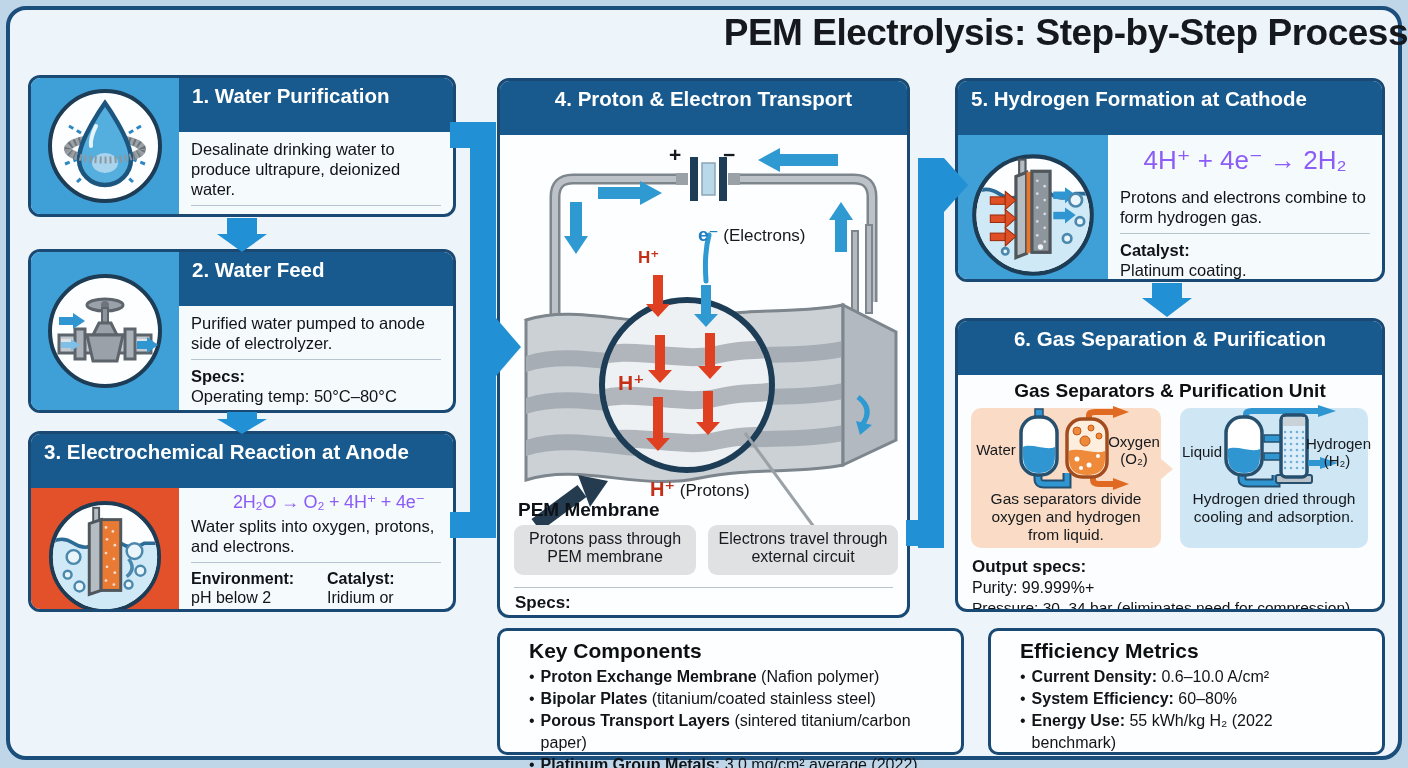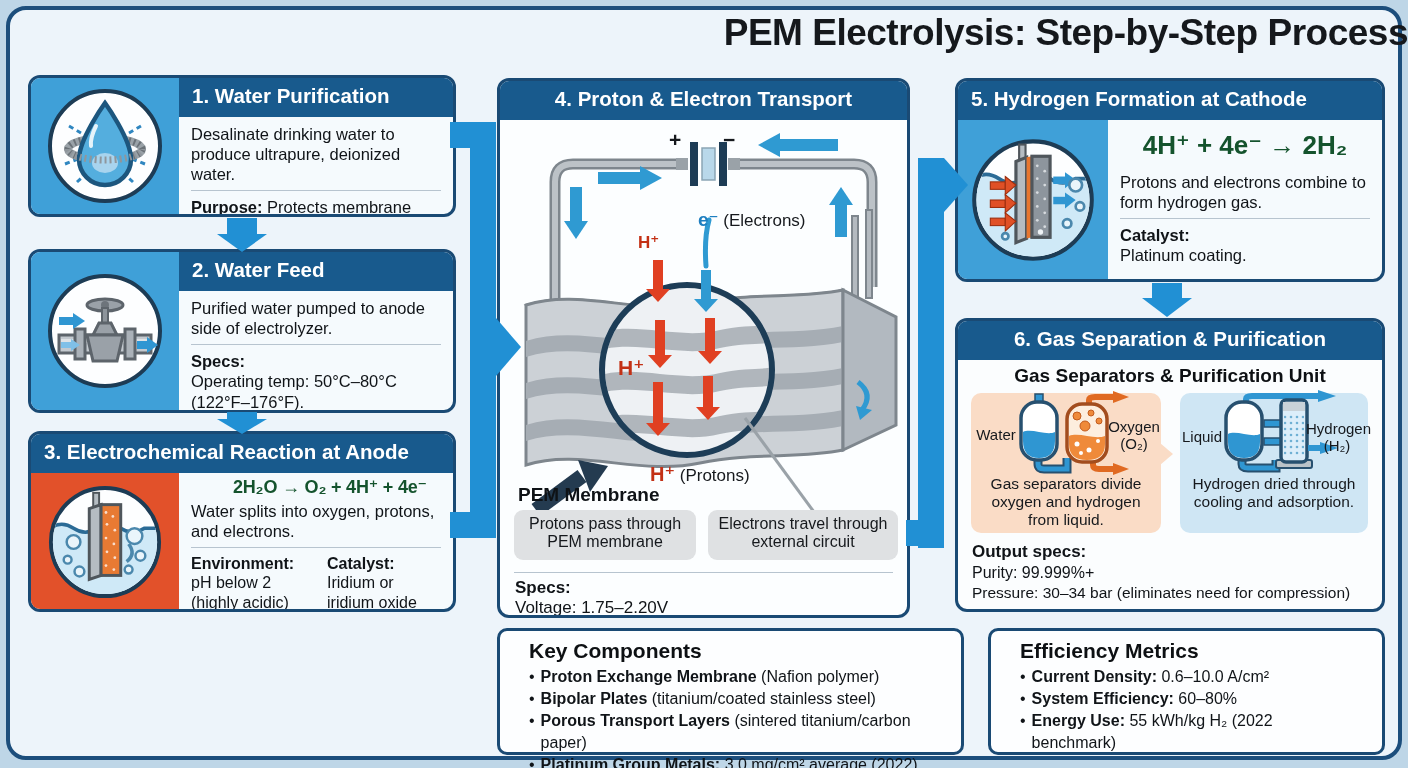--- a/index.html
+++ b/index.html
@@ -6,30 +6,30 @@
   body { font-family:"Liberation Sans","DejaVu Sans",sans-serif; }
   .canvas { position:relative; width:1408px; height:768px; background:#bed6e7; overflow:hidden; }
   .panel { position:absolute; left:6px; top:6px; width:1396px; height:754px;
            background:#edf4fa; border:4px solid #1c4e7c; border-radius:20px; }
   .main-title { position:absolute; left:0; top:12px; width:100%; text-align:right;
                 font-size:37px; font-weight:800; color:#15181c; letter-spacing:-0.5px; }
 
   .stepbox { position:absolute; border:3px solid #1a4a74; border-radius:12px;
              background:#f5fafd; overflow:hidden; z-index:2; }
   .hdr { background:#185a8d; color:#ffffff; font-weight:700; font-size:20.5px;
-         padding:6px 13px 9px 13px; white-space:nowrap; }
+         padding:6px 13px 24px 13px; white-space:nowrap; }
   .flexrow { display:flex; height:100%; }
   .flexrow2 { display:flex; }
   .iconpanel { background:#3fa0d8; flex:0 0 148px; display:flex; align-items:center; justify-content:center; }
   .iconpanel.orange { background:#e2512a; }
   .rightcol { flex:1; display:flex; flex-direction:column; min-width:0; }
   .body { padding:7px 12px; font-size:16.5px; color:#101418; line-height:1.22; flex:1; }
   .divider { border-top:1.5px solid #b7c4cf; margin:6px 0; }
   b.lbl { font-weight:700; }
-  .eq { font-weight:700; color:#14532d; }
+  .eq { font-weight:400; color:#8b5cf6; }
 
   .pill { position:absolute; background:#dfe1e3; border-radius:9px; text-align:center;
           font-size:16px; line-height:1.15; color:#16191d; padding-top:5px; }
   .dlabel { position:absolute; white-space:nowrap; }
 
   .p6panel { position:absolute; border-radius:10px; }
   .p6caption { position:absolute; left:0; right:0; top:82px; text-align:center;
                font-size:15.5px; line-height:1.15; color:#16191d; padding:0 6px; }
   .p6tail { position:absolute; right:-12px; top:50px; width:0; height:0;
             border-top:11px solid transparent; border-bottom:11px solid transparent;

